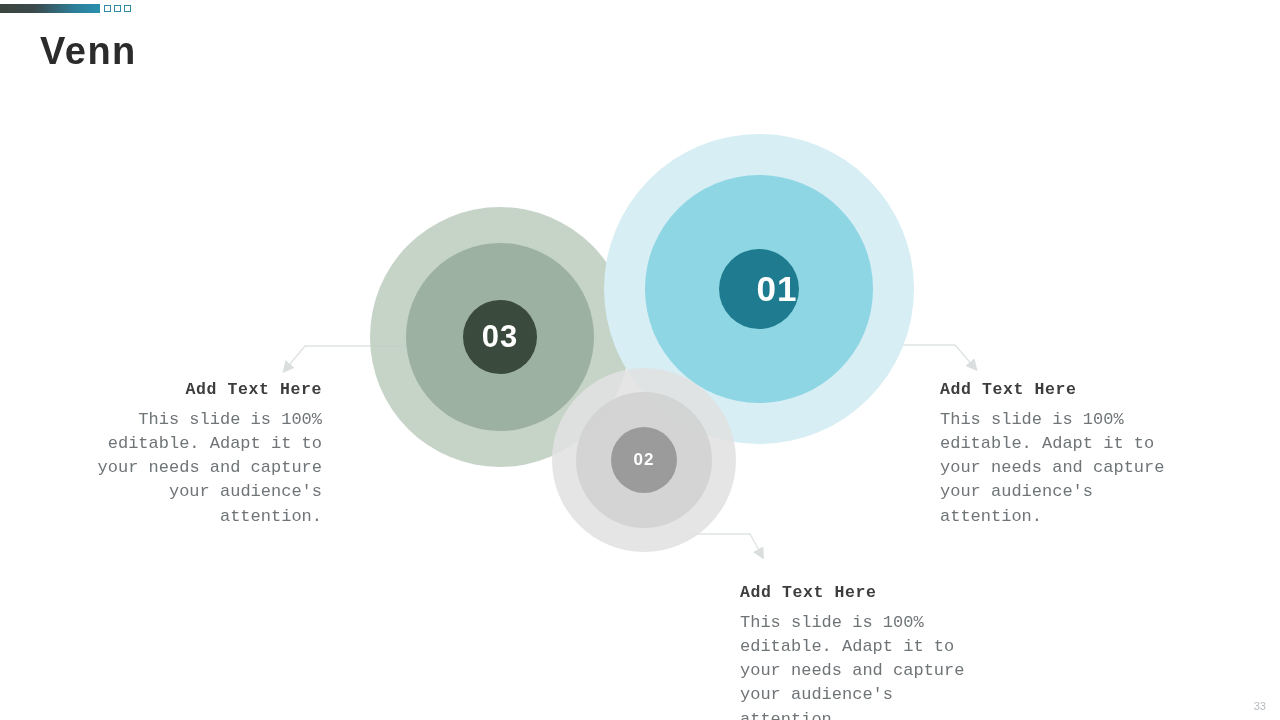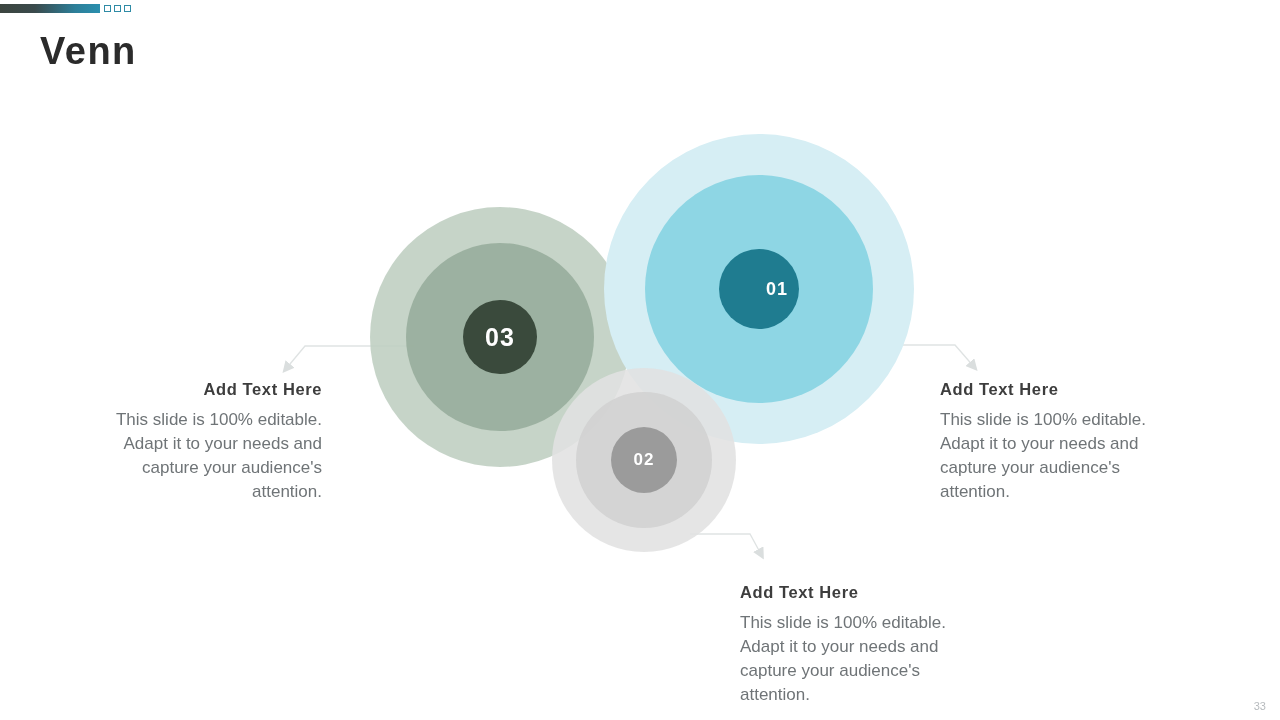--- a/index.html
+++ b/index.html
@@ -26,41 +26,41 @@
   .grp{position:absolute;border-radius:50%;}
   .ring{position:absolute;border-radius:50%;left:50%;top:50%;transform:translate(-50%,-50%);
     display:flex;align-items:center;justify-content:center;}
   .num{color:#ffffff;font-weight:700;letter-spacing:1px;}
 
   
   #g-01{left:604px;top:134px;width:310px;height:310px;}
   #g-01 .r-outer{width:310px;height:310px;background:#d6eef4;}
   #g-01 .r-mid{width:228px;height:228px;background:#8ed6e4;}
   #g-01 .r-core{width:80px;height:80px;background:#1f7c90;}
-  #g-01 .num{font-size:18px;margin-left:36px;}
+  #g-01 .num{font-size:35px;margin-left:36px;}
 
   
   #g-03{left:370px;top:207px;width:260px;height:260px;}
   #g-03 .r-outer{width:260px;height:260px;background:rgba(190,206,192,.88);}
   #g-03 .r-mid{width:188px;height:188px;background:rgba(150,172,155,.88);}
   #g-03 .r-core{width:74px;height:74px;background:#3a4a3c;}
-  #g-03 .num{font-size:25px;}
+  #g-03 .num{font-size:31px;}
 
   
   #g-02{left:552px;top:368px;width:184px;height:184px;}
   #g-02 .r-outer{width:184px;height:184px;background:rgba(225,225,225,.88);}
   #g-02 .r-mid{width:136px;height:136px;background:rgba(209,209,209,.9);}
   #g-02 .r-core{width:66px;height:66px;background:#9b9b9b;}
   #g-02 .num{font-size:17px;}
 
   
   .connectors{position:absolute;left:0;top:0;width:1280px;height:720px;pointer-events:none;}
 
   
-  .callout{position:absolute;}
+  .callout{position:absolute;font-family:Liberation Mono, monospace;}
   .callout h3{margin:0 0 9px 0;font-size:16.5px;font-weight:700;color:#3d3d3d;letter-spacing:.6px;}
   .callout p{margin:0;font-size:17px;line-height:1.42;color:#6f7477;}
 
   #c-left{left:80px;top:380px;width:242px;text-align:right;}
   #c-right{left:940px;top:380px;width:240px;text-align:left;}
   #c-bottom{left:740px;top:583px;width:238px;text-align:left;}
 
   
   .pageno{position:absolute;right:14px;bottom:8px;font-size:11px;color:#b7bbbe;}
 </style>

